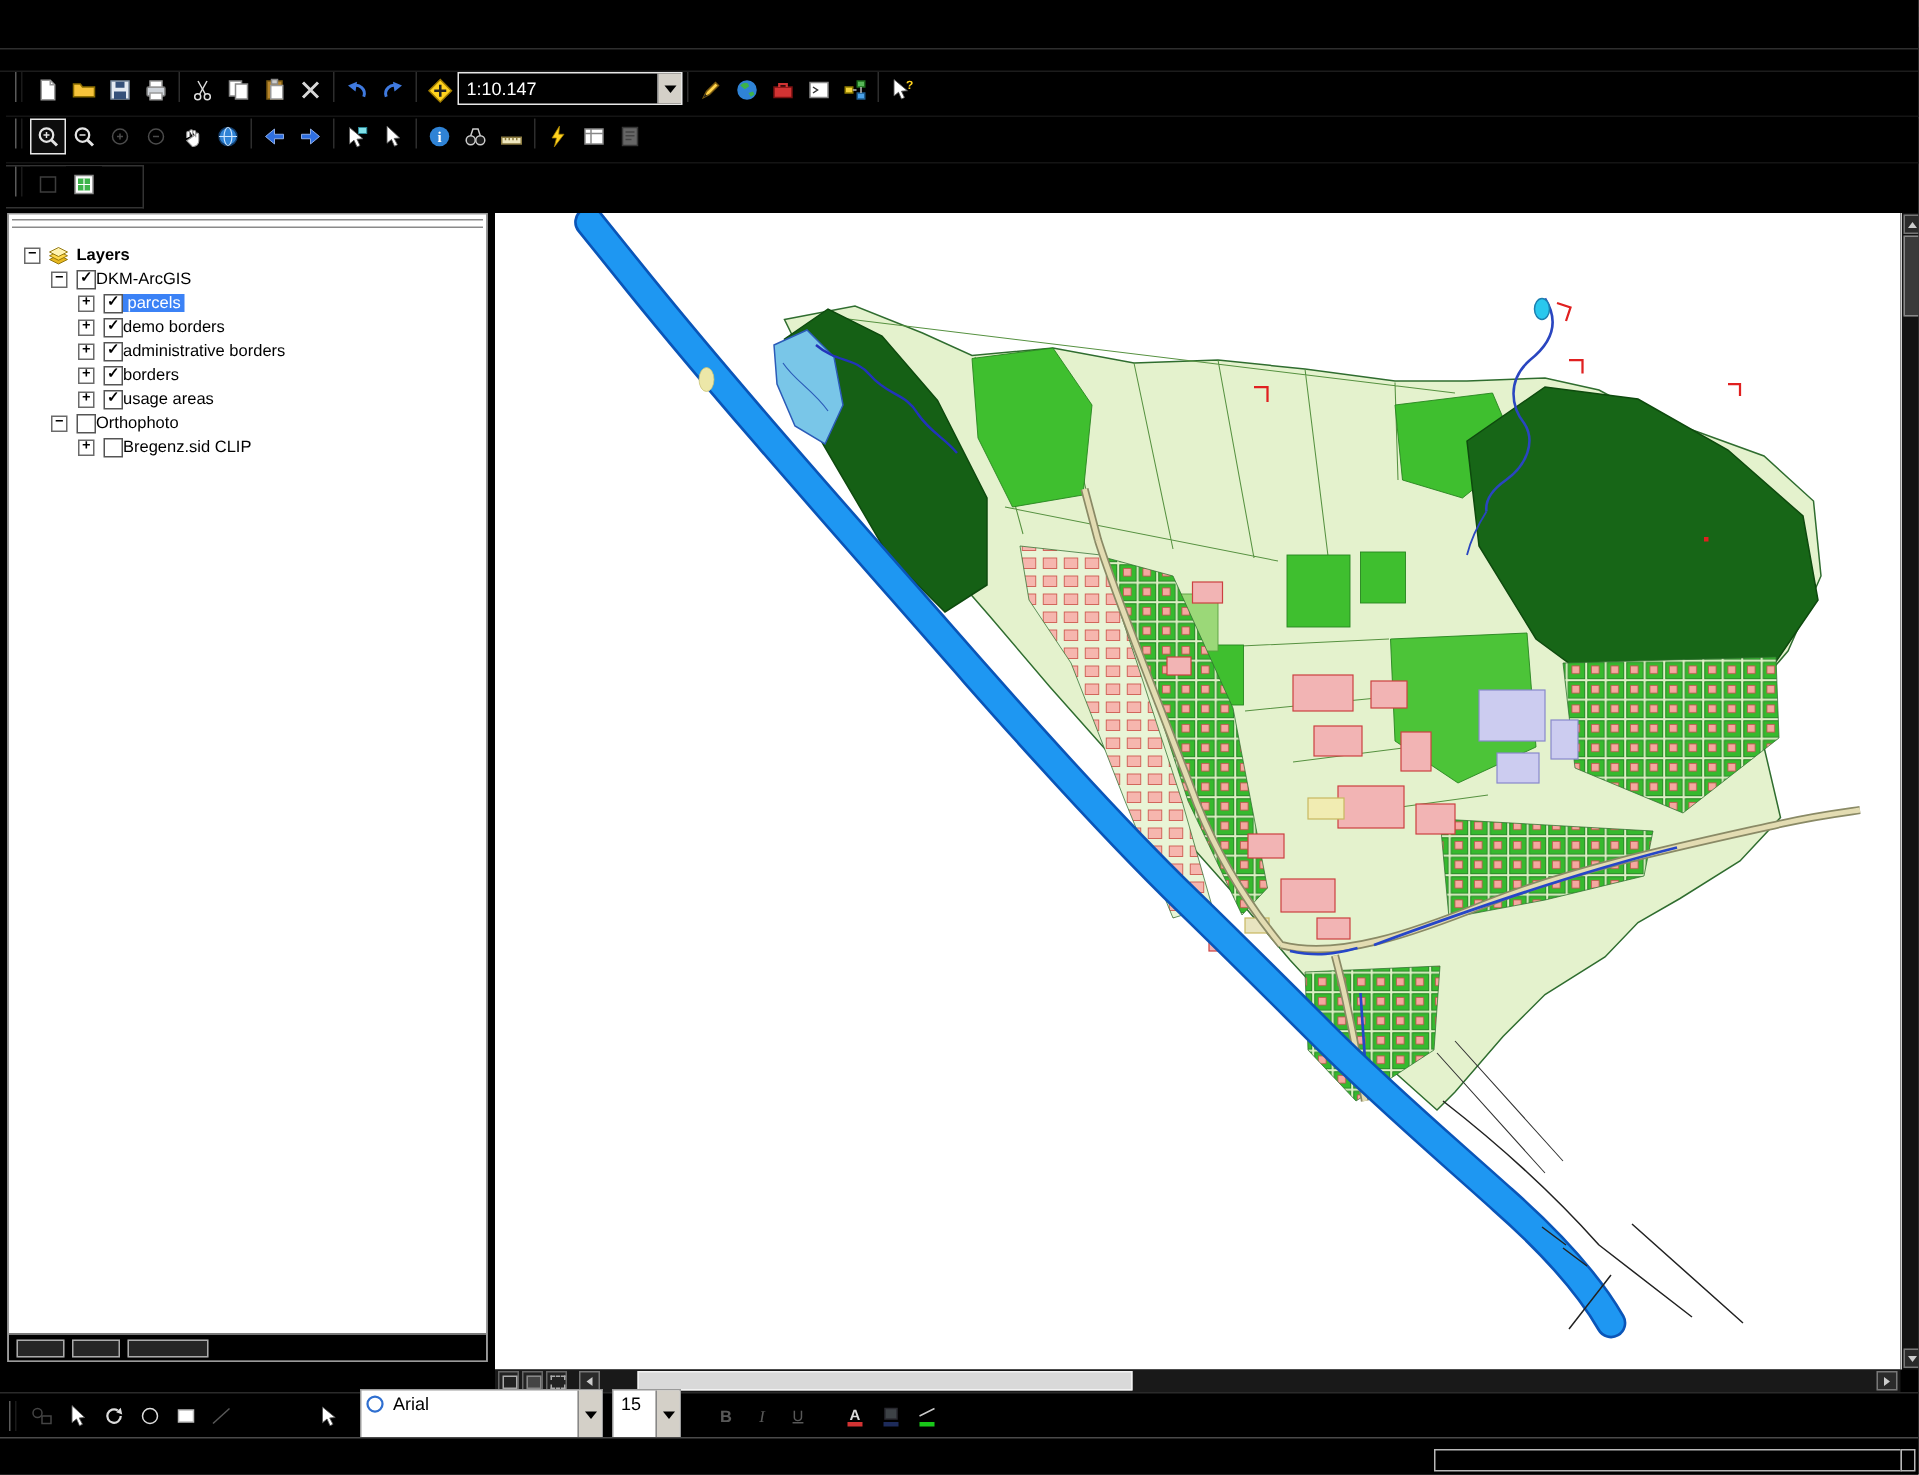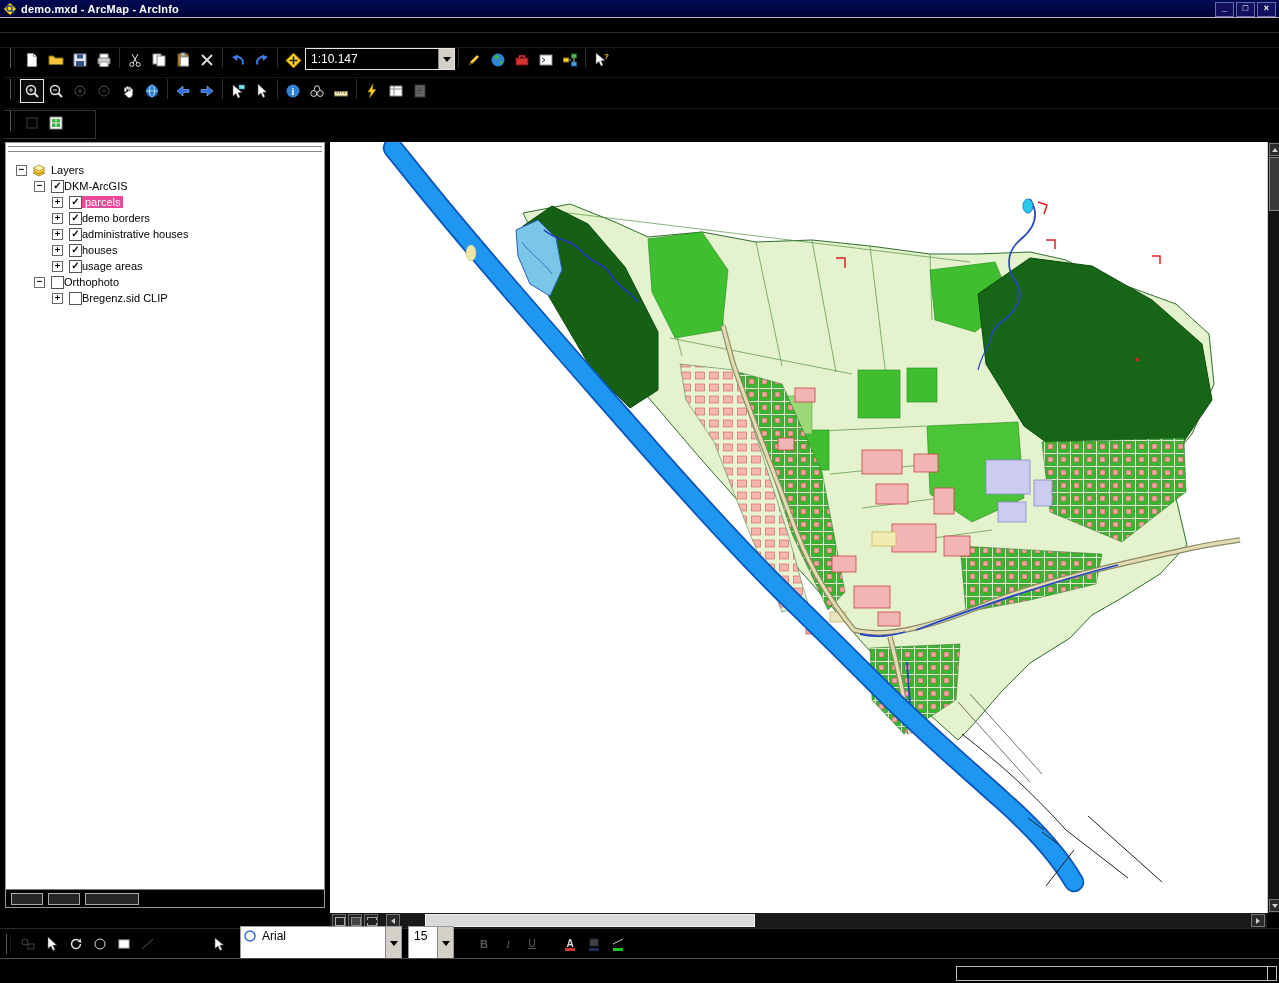--- a/index.html
+++ b/index.html
@@ -43,22 +43,22 @@
   
   .toc{position:absolute;left:5px;top:142px;width:320px;height:766px;background:#fff;
     border:1px solid #9a9a9a;box-sizing:border-box;}
   .toc-grip{height:4px;border-top:1px solid #8a8a8a;border-bottom:1px solid #8a8a8a;margin:3px 2px 10px;}
   .trow{display:flex;align-items:center;height:16px;font-size:11px;color:#000;white-space:nowrap;}
   .exp{width:9px;height:9px;border:1px solid #6a6a6a;background:#fff;color:#000;flex:none;
     font:bold 9px/7px "DejaVu Sans Mono",monospace;text-align:center;box-sizing:content-box;}
   .chk{width:11px;height:11px;border:1px solid #555;background:#fff;color:#000;flex:none;
     font:bold 10px/10px "Liberation Sans",sans-serif;text-align:center;margin-left:6px;}
   .lbl{margin-left:0;}
-  .lbl.bold{font-weight:normal;margin-left:4px;}
-  .lbl.sel{background:#ec4899;color:#fff;padding:0 3px;}
+  .lbl.bold{font-weight:bold;margin-left:4px;}
+  .lbl.sel{background:#3b82f6;color:#fff;padding:0 3px;}
   .lyr-ico{margin-left:4px;flex:none;display:flex;}
   .toc-tabs{position:absolute;left:0;right:0;bottom:0;height:18px;background:#000;display:flex;
     gap:5px;padding:3px 5px;box-sizing:border-box;border-top:1px solid #777;}
   .tabstub{height:10px;border:1px solid #aaa;background:#262626;}
 
   
   .map{position:absolute;left:330px;top:142px;width:937px;height:771px;background:#fff;overflow:hidden;}
   .map svg{position:absolute;left:0;top:0;}
   .vscroll{position:absolute;left:1267px;top:142px;width:12px;height:771px;background:#121212;
     border-left:1px solid #cfcfcf;box-sizing:border-box;}
@@ -82,33 +82,20 @@
   .statusbar{position:absolute;left:0;top:958px;width:100%;height:25px;background:#000;border-top:1px solid #4a4a4a;}
   .statbox{position:absolute;left:956px;top:7px;width:310px;height:13px;border:1px solid #b8b8b8;background:#000;}
   .statcorner{position:absolute;right:2px;top:7px;width:8px;height:13px;border:1px solid #b8b8b8;background:#000;}
   .sp{flex:none;}
 </style>
 </head>
 <body>
 
 <div class="app">
 
-  <div class="titlebar">
-    <svg width="14" height="14">
-      <polygon points="7,1 13,7 7,13 1,7" fill="#ffd21e" stroke="#8a6d00"></polygon>
-      <circle cx="6.5" cy="6.5" r="2.6" fill="none" stroke="#10408a" stroke-width="1.3"></circle>
-      <line x1="8.5" y1="8.5" x2="11.5" y2="11.5" stroke="#10408a" stroke-width="1.5"></line>
-    </svg>
-    <span class="ttl">demo.mxd - ArcMap - ArcInfo</span>
-    <div class="winbtns">
-      <div class="winbtn">_</div>
-      <div class="winbtn">□</div>
-      <div class="winbtn">×</div>
-    </div>
-  </div>
 
   <div class="menubar">
       <div class="inner"></div>
     </div>
 
   <div class="tbar tbar1">
     <div class="grip"></div>
     <div class="btn">
       <svg width="16" height="16">
           <path d="M3.5 1.5h6l3 3v10h-9z" fill="#fff" stroke="#9a9a9a"></path>
@@ -377,26 +364,26 @@
       <span class="lbl sel">parcels</span>
     </div>
     <div class="trow" style="padding-left:46px">
       <span class="exp">+</span>
       <span class="chk">✓</span>
       <span class="lbl">demo borders</span>
     </div>
     <div class="trow" style="padding-left:46px">
       <span class="exp">+</span>
       <span class="chk">✓</span>
-      <span class="lbl">administrative houses</span>
+      <span class="lbl">administrative borders</span>
     </div>
     <div class="trow" style="padding-left:46px">
       <span class="exp">+</span>
       <span class="chk">✓</span>
-      <span class="lbl">houses</span>
+      <span class="lbl">borders</span>
     </div>
     <div class="trow" style="padding-left:46px">
       <span class="exp">+</span>
       <span class="chk">✓</span>
       <span class="lbl">usage areas</span>
     </div>
     <div class="trow" style="padding-left:28px">
       <span class="exp">−</span>
       <span class="chk"></span>
       <span class="lbl">Orthophoto</span>

